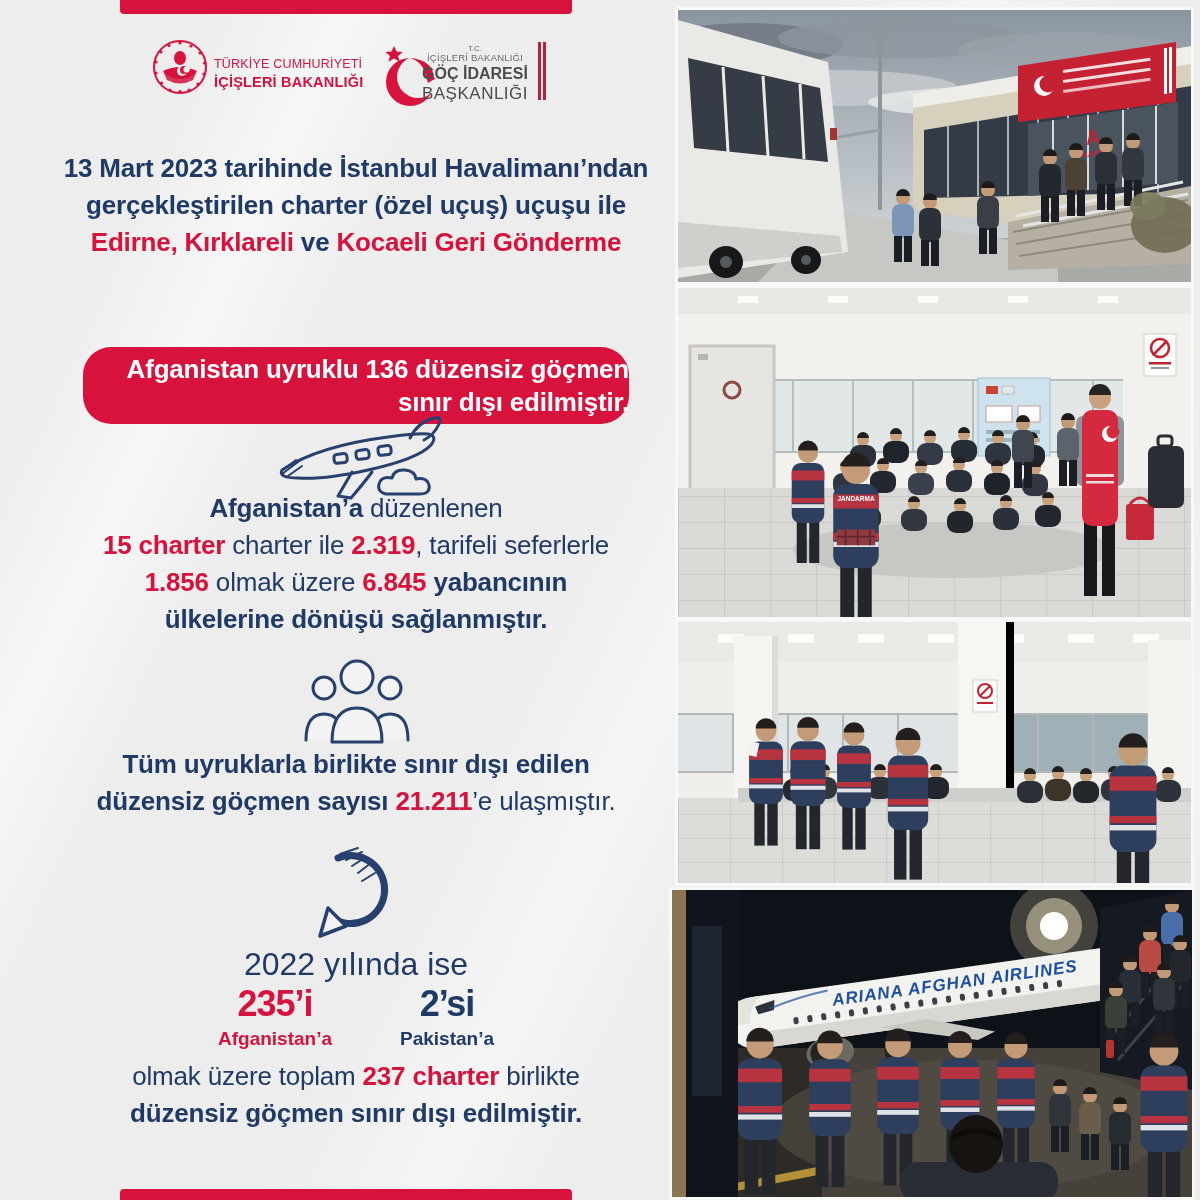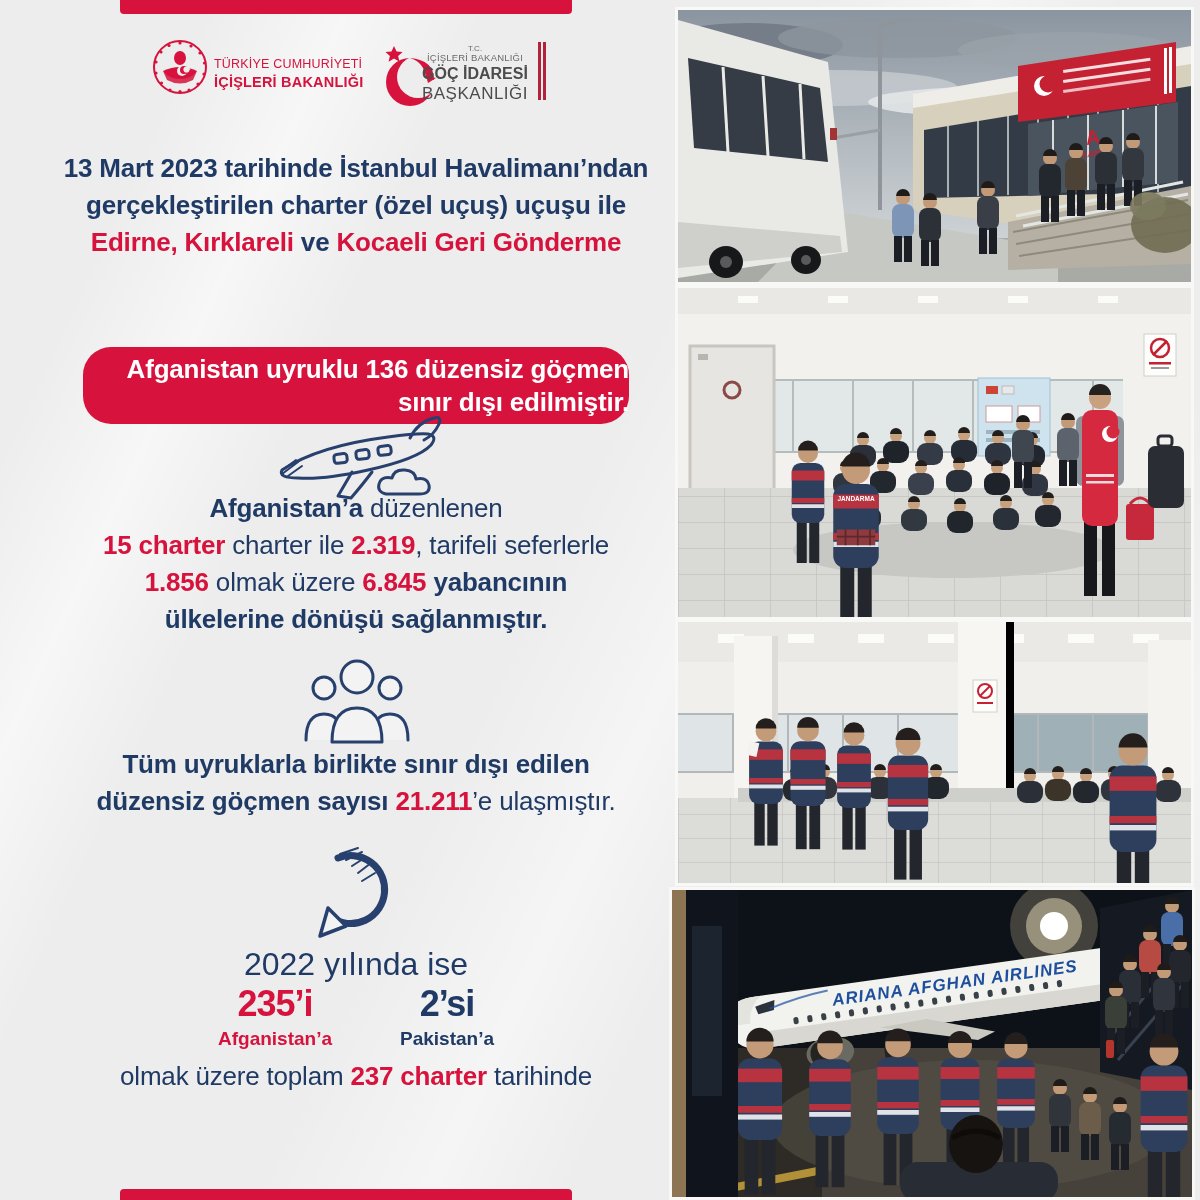--- a/index.html
+++ b/index.html
@@ -218,21 +218,22 @@
     <div class="stat stat-red">
       <div class="val">235’i</div>
       <div class="lab">Afganistan’a</div>
     </div>
     <div class="stat stat-navy">
       <div class="val">2’si</div>
       <div class="lab">Pakistan’a</div>
     </div>
   </div>
   <div id="y2022-lines" class="tblock">
-      <div class="rt-line"><span class="seg-nl">olmak üzere toplam </span><span class="seg-rb">237 charter</span><span class="seg-nl"> tarihinde</span></div>
+      <div class="rt-line"><span class="seg-nl">olmak üzere toplam </span><span class="seg-rb">237 charter</span><span class="seg-nl"> birlikte</span></div>
+      <div class="rt-line"><span class="seg-nb">düzensiz göçmen sınır dışı edilmiştir.</span></div>
     </div>
 
   <div id="photo1" class="photo">
     <svg viewBox="0 0 513 272" preserveAspectRatio="none">
       <defs>
         <linearGradient id="sky1" x1="0" y1="0" x2="0" y2="1">
           <stop offset="0" stop-color="#8b95a0"></stop>
             <stop offset=".55" stop-color="#b8bfc4"></stop>
             <stop offset="1" stop-color="#d8dcde"></stop>
         </linearGradient>

